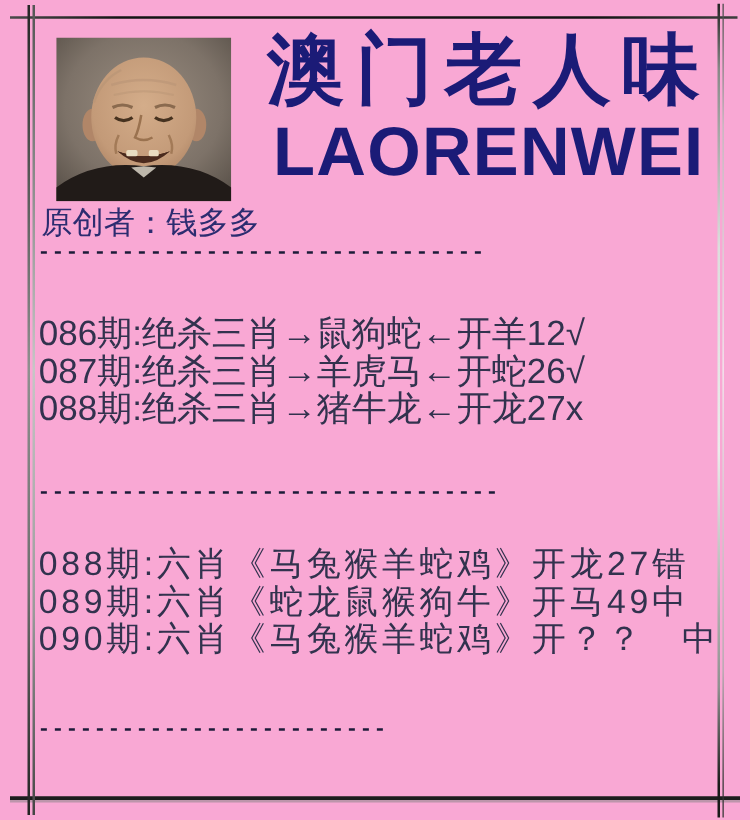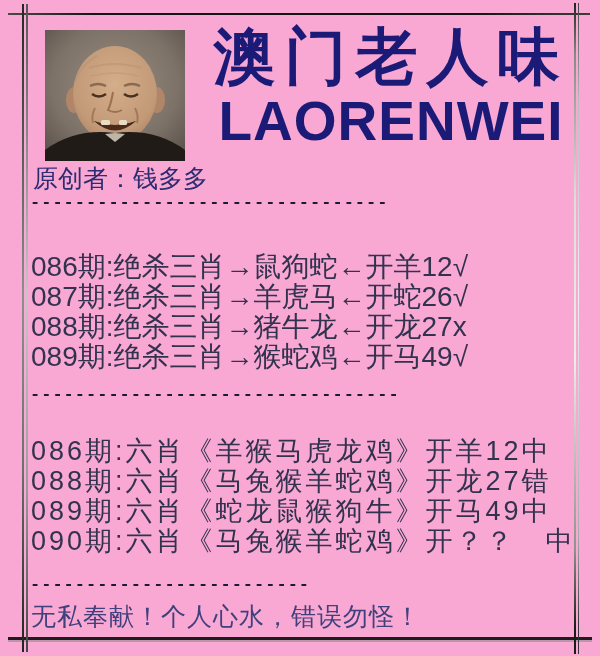--- a/index.html
+++ b/index.html
@@ -93,29 +93,26 @@
   </div>
 
   <div class="author">原创者：钱多多</div>
 
   <div class="divider d1">--------------------------------</div>
 
   <div class="block block1">
     <div class="row">086期:绝杀三肖→鼠狗蛇←开羊12√</div>
     <div class="row">087期:绝杀三肖→羊虎马←开蛇26√</div>
     <div class="row">088期:绝杀三肖→猪牛龙←开龙27x</div>
-    <div class="row">089期:绝杀三肖→猴蛇鸡←开马49√</div>
   </div>
 
   <div class="divider d2">---------------------------------</div>
 
   <div class="block block2">
-    <div class="row">086期:六肖《羊猴马虎龙鸡》开羊12中</div>
     <div class="row">088期:六肖《马兔猴羊蛇鸡》开龙27错</div>
     <div class="row">089期:六肖《蛇龙鼠猴狗牛》开马49中</div>
     <div class="row">090期:六肖《马兔猴羊蛇鸡》开？？　中</div>
   </div>
 
   <div class="divider d3">-------------------------</div>
 
-  <div class="footer-note">无私奉献！个人心水，错误勿怪！</div>
 
 </div>
 
 </body></html>

